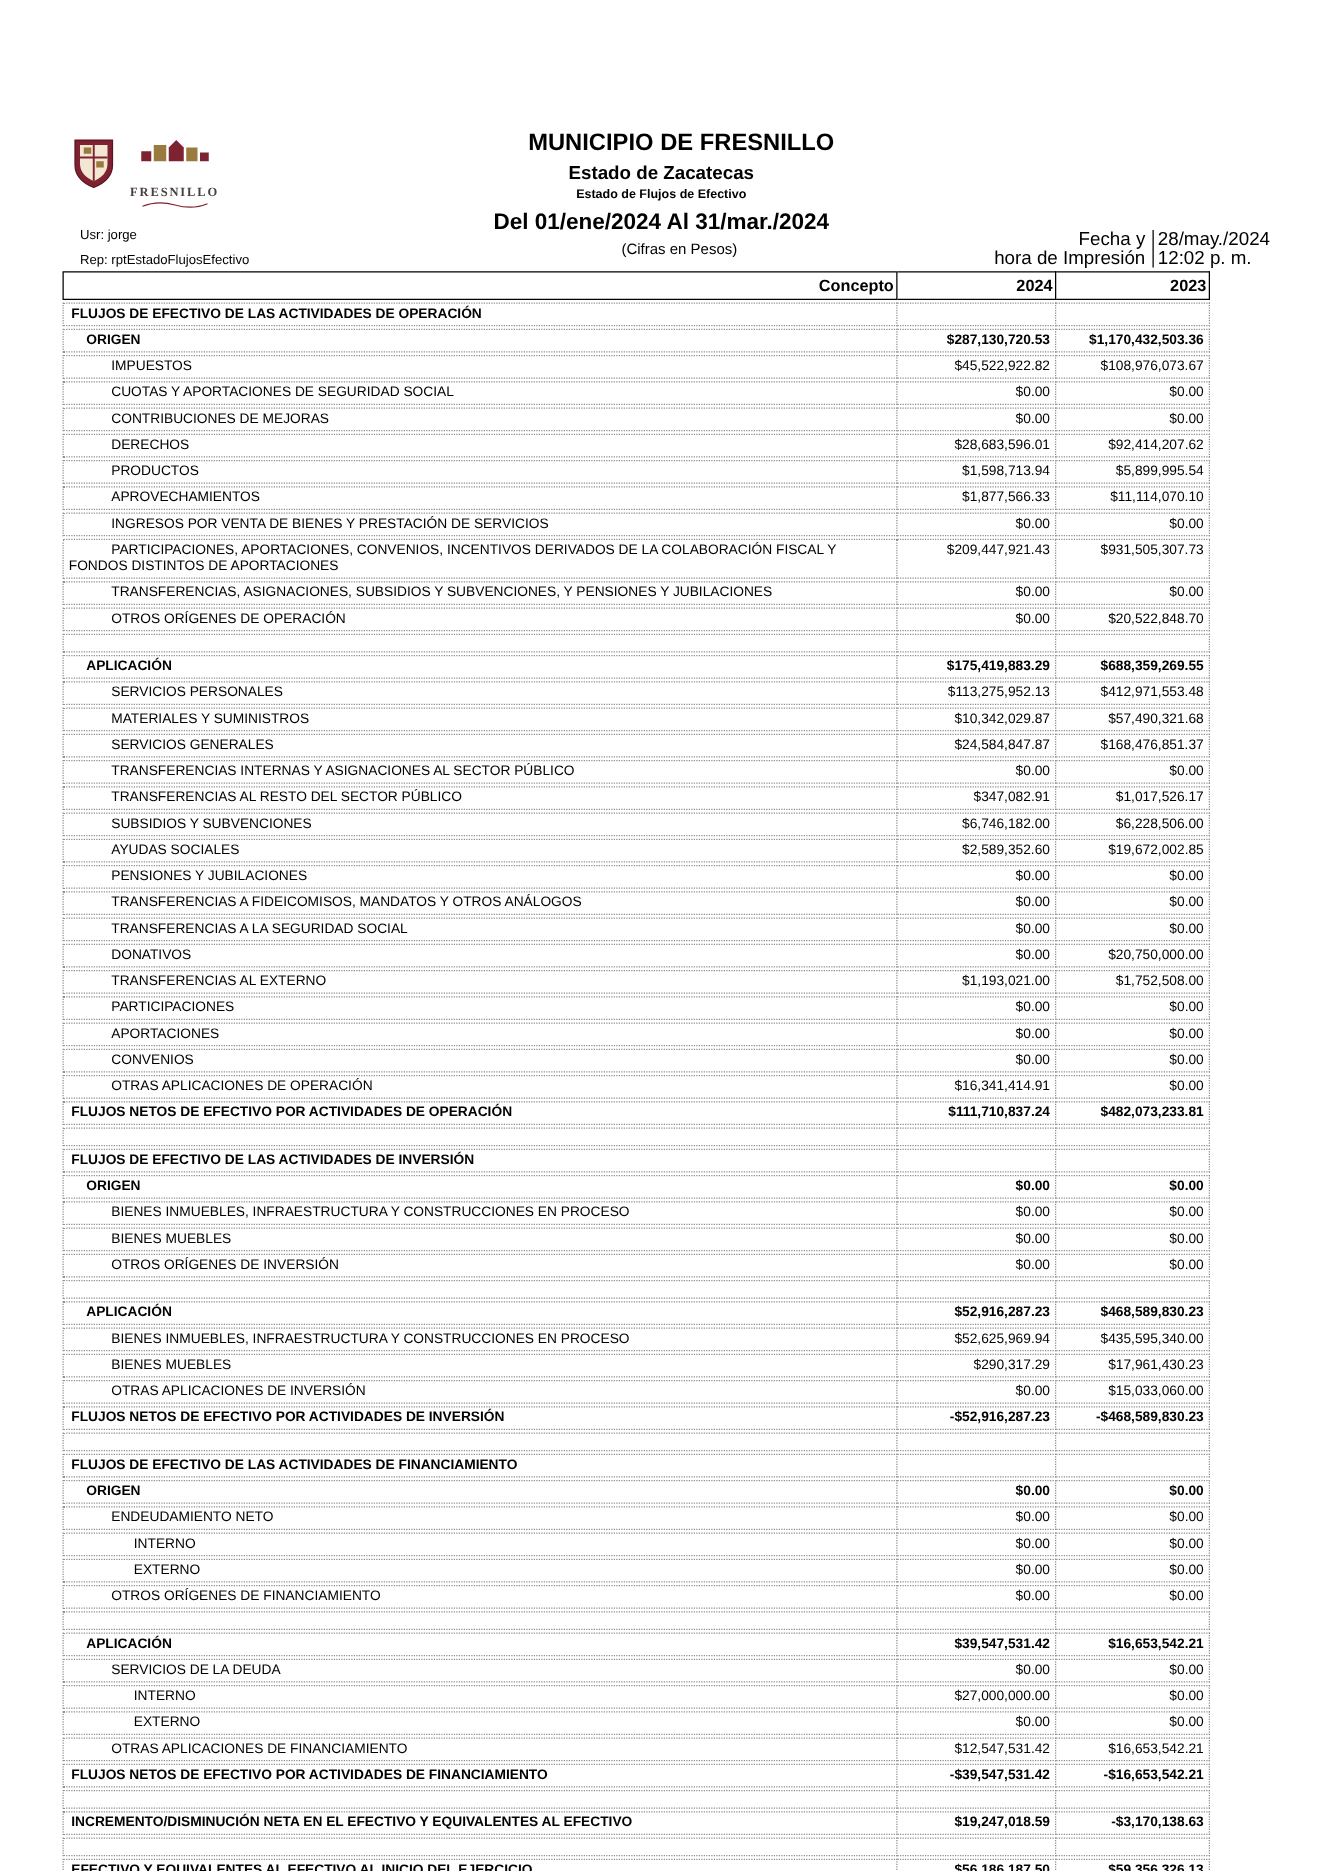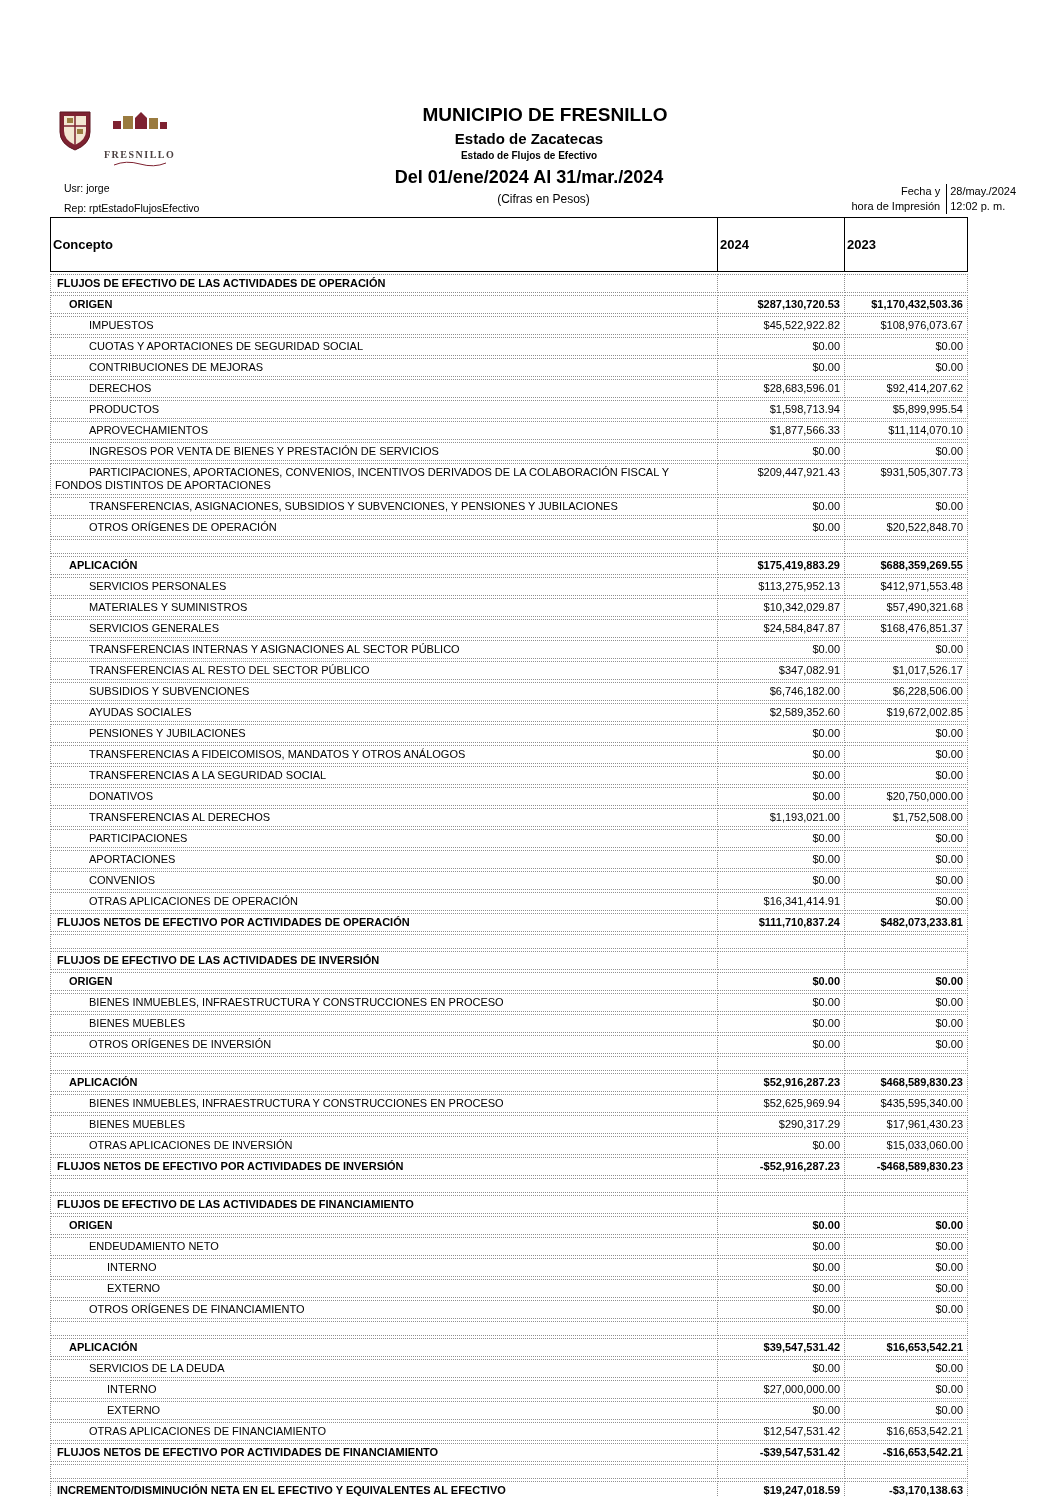--- a/index.html
+++ b/index.html
@@ -25,37 +25,37 @@
   .rpt-sub1   { font-size:15px; font-weight:bold; margin-top:4px; }
   .rpt-sub2   { font-size:10px; font-weight:bold; margin-top:3px; }
   .rpt-period { font-size:18px; font-weight:bold; margin-top:6px; }
   .rpt-cifras { font-size:12px; margin-top:4px;padding-left:29px; }
 
   
   .meta-left { position:absolute; left:64px; top:182px; font-size:10.5px; }
   .meta-left div { margin-bottom:8px; white-space:nowrap; }
 
   
-  .print-info { position:absolute; right:42px; top:184px; font-size:11px; display:flex; align-items:flex-start; }
+  .print-info { position:absolute; right:42px; top:184px; font-size:15px; display:flex; align-items:flex-start; }
   .print-labels { text-align:right; padding-right:6px; }
   .print-values { border-left:1px solid #000; padding-left:3px; }
   .print-labels div, .print-values div { line-height:15px; white-space:nowrap; }
 
   
   .report-table {
     position:absolute; left:50px; top:215px; width:918px;
     border-collapse:separate; border-spacing:0 2px;
     font-size:11px; table-layout:fixed;
   }
   .col-concepto { width:668px; }
   .col-2024 { width:127px; }
   .col-2023 { width:123px; }
 
   .report-table thead th {
-    font-size:13px; font-weight:bold; text-align:left; padding:19px 2px;
+    font-size:13px; font-weight:bold; text-align:right; padding:3px 2px;
     border-top:1px solid #000; border-bottom:1px solid #000; border-right:1px solid #000;
   }
   .report-table thead th:first-child { border-left:1px solid #000; }
 
   .report-table tbody td {
     border-top:1px dotted #8f8f8f; border-bottom:1px dotted #8f8f8f; border-right:1px dotted #8f8f8f;
     padding:2px 4px; vertical-align:top; line-height:13px; height:18px;
   }
   .report-table tbody td:first-child { border-left:1px dotted #8f8f8f; }
   .report-table tbody td.c-val { text-align:right; white-space:nowrap; }
@@ -257,21 +257,21 @@
           <td class="c-label">TRANSFERENCIAS A LA SEGURIDAD SOCIAL</td>
           <td class="c-val">$0.00</td>
           <td class="c-val">$0.00</td>
         </tr>
         <tr class="item indent-2">
           <td class="c-label">DONATIVOS</td>
           <td class="c-val">$0.00</td>
           <td class="c-val">$20,750,000.00</td>
         </tr>
         <tr class="item indent-2">
-          <td class="c-label">TRANSFERENCIAS AL DERECHOS</td>
+          <td class="c-label">TRANSFERENCIAS AL EXTERNO</td>
           <td class="c-val">$1,193,021.00</td>
           <td class="c-val">$1,752,508.00</td>
         </tr>
         <tr class="item indent-2">
           <td class="c-label">PARTICIPACIONES</td>
           <td class="c-val">$0.00</td>
           <td class="c-val">$0.00</td>
         </tr>
         <tr class="item indent-2">
           <td class="c-label">APORTACIONES</td>

